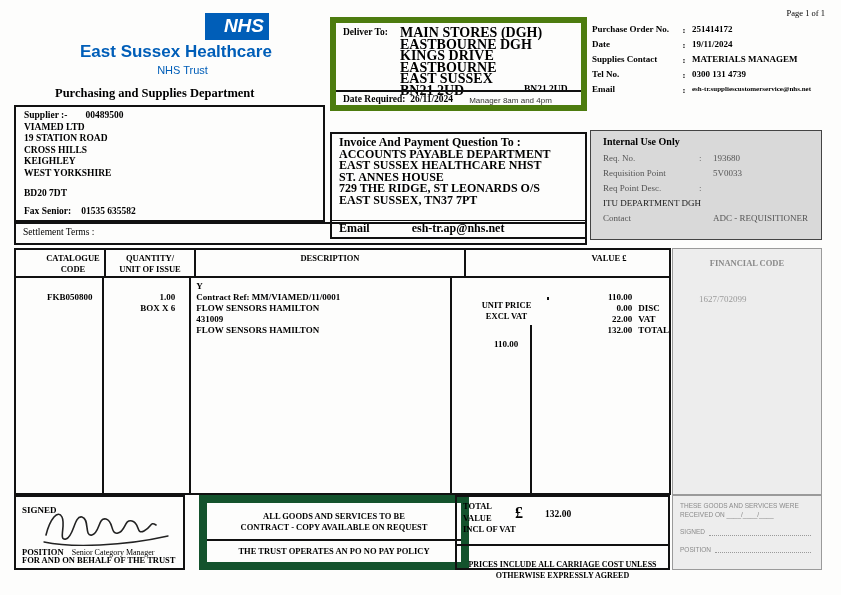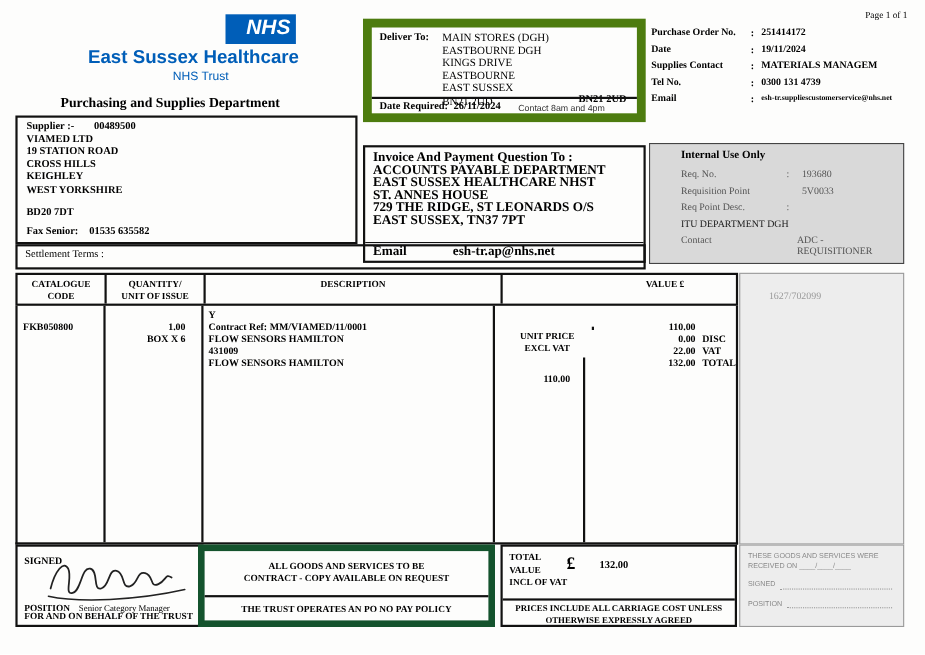--- a/index.html
+++ b/index.html
@@ -16,23 +16,23 @@
   .nhs-logo { left:205px; top:13px; width:64px; height:27px; background:#005EB8;
     color:#fff; font-family:"Liberation Sans",sans-serif; font-weight:bold; font-style:italic;
     font-size:19px; line-height:26px; text-align:right; padding-right:5px; }
   .org-name { left:80px; top:42px; width:210px; color:#005EB8;
     font-family:"Liberation Sans",sans-serif; font-size:17px; font-weight:bold; }
   .org-sub { left:80px; top:64px; width:205px; text-align:center; color:#005EB8;
     font-family:"Liberation Sans",sans-serif; font-size:11px; }
   .dept { left:55px; top:86px; font-size:12.5px; font-weight:bold; }
 
   
-  .deliver-box { left:330px; top:17px; width:257px; height:94px; border:8px solid #4d7c0f; }
+  .deliver-box { left:330px; top:17px; width:257px; height:94px; border:6px solid #4d7c0f; }
   .deliver-label { position:absolute; left:7px; top:4px; font-size:9.5px; font-weight:bold; }
-  .deliver-address { position:absolute; left:64px; top:4px; font-size:10px; font-weight:normal; line-height:11.5px; }
+  .deliver-address { position:absolute; left:64px; top:4px; font-size:14px; font-weight:bold; line-height:11.5px; }
   .deliver-postcode-right { left:188px; top:61px; font-size:9.5px; font-weight:bold; }
   .deliver-date-row { left:0; bottom:0; width:100%; border-top:2px solid #111;
     padding:2px 7px 0 7px; display:flex; align-items:flex-start; }
   .deliver-date-row .lab { font-size:9.5px; font-weight:bold; }
   .deliver-date-row .val { font-size:9.5px; font-weight:bold; margin-left:5px; }
   .time-window { font-family:"Liberation Sans",sans-serif; font-size:8px; color:#333;
     margin-left:16px; padding-top:2px; }
 
   
   .order-info { left:592px; top:24px; width:230px; font-size:9px; font-weight:bold; }
@@ -53,36 +53,36 @@
 
   
   .invoice-box { left:330px; top:132px; width:257px; height:107px; border:2px solid #111;
     padding:3px 7px; font-size:12px; font-weight:bold; line-height:11.5px; }
   .invoice-email-row { position:absolute; left:0; bottom:0; width:100%;
     border-top:1.5px solid #111; padding:2px 7px 3px 7px; display:flex; }
   .invoice-email-row .val { margin-left:42px; }
 
   
   .internal-box { left:590px; top:130px; width:232px; height:110px; background:#d9d9d9;
-    border:1.5px solid #444; padding:5px 28px; font-size:9px; }
+    border:1.5px solid #444; padding:5px 12px; font-size:9px; }
   .internal-title { font-size:10px; font-weight:bold; margin-bottom:6px; }
   .in-row { display:flex; margin-bottom:5px; }
   .in-label { width:96px; color:#555; }
   .in-sep { width:14px; color:#555; }
   .in-value { flex:1; color:#555; }
   .in-dept { color:#1a1a1a; margin:1px 0 5px 0; }
 
   
   .settlement-bar { left:14px; top:222px; width:573px; height:23px; border:2px solid #111;
     padding:3px 7px; font-size:9.5px; font-weight:normal; }
 
   
   .tbl-head { left:14px; top:248px; width:657px; height:30px; border:2px solid #111; display:flex; }
   .tbl-body { left:14px; top:278px; width:657px; height:217px; border:2px solid #111; border-top:none; display:flex; }
-  .col-cat { width:81px; border-right:2px solid #111; }
+  .col-cat { width:64px; border-right:2px solid #111;margin-left:26px; }
   .col-qty { width:90px; border-right:2px solid #111; }
   .col-desc { width:270px; border-right:2px solid #111; }
   .col-price { width:83px; border-right:2px solid #111;margin-top:47px; }
   .col-value { flex:1; }
   .th { font-size:8.5px; font-weight:bold; text-align:center; padding-top:3px; line-height:11px; }
   .td { font-size:9px; font-weight:bold; line-height:11px; }
   .td.cat { padding:14px 4px 0 5px;font-family:Liberation Serif, serif; }
   .td.qty { padding:14px 14px 0 0; text-align:right; }
   .td.desc { padding:3px 6px 0 5px; }
   .td.price { padding:14px 12px 0 0; text-align:right; }
@@ -98,31 +98,31 @@
 
   
   .signed-box { left:14px; top:495px; width:171px; height:75px; border:2px solid #111; }
   .signed-label { position:absolute; left:6px; top:8px; font-size:9px; font-weight:bold; }
   .signature-svg { position:absolute; left:24px; top:4px; }
   .position-row { position:absolute; left:6px; top:50px; font-size:8.5px; }
   .position-row .lab { font-weight:bold; }
   .position-row .val { font-size:8px; margin-left:6px; }
   .behalf { position:absolute; left:6px; bottom:3px; font-size:8.5px; font-weight:bold; }
 
-  .conditions-box { left:180px; top:495px; width:270px; height:75px; border:6px solid #14532d; }
+  .conditions-box { left:199px; top:495px; width:270px; height:75px; border:8px solid #14532d; }
   .conditions-text { padding-top:8px; text-align:center; font-size:8.5px; font-weight:bold; line-height:11px; }
   .policy-row { position:absolute; left:0; bottom:0; width:100%; border-top:2px solid #111;
     text-align:center; font-size:8.5px; font-weight:bold; padding:5px 0 6px 0; }
 
   .total-box { left:455px; top:495px; width:215px; height:75px; border:2px solid #111; }
   .total-upper { position:relative; height:49px; border-bottom:2px solid #111; }
   .total-labels { position:absolute; left:6px; top:4px; font-size:8.5px; font-weight:bold; line-height:11.5px; }
   .total-currency { position:absolute; left:58px; top:7px; font-size:16px; font-weight:bold; }
   .total-amount { position:absolute; left:88px; top:12px; font-size:9.5px; font-weight:bold; }
-  .carriage { text-align:center; font-size:8px; font-weight:bold; line-height:10.5px; padding-top:2px; }
+  .carriage { text-align:center; font-size:8px; font-weight:bold; line-height:10.5px; padding-top:14px; }
 
   .received-box { left:672px; top:495px; width:150px; height:75px; background:#ededed;
     border:1.5px solid #9a9a9a; padding:6px 6px 0 7px;
     font-family:"Liberation Sans",sans-serif; font-size:6.5px; color:#8a8a8a; line-height:8.5px; }
   .rcv-line { display:flex; align-items:flex-end; margin-top:9px; }
   .dots { flex:1; border-bottom:1px dotted #9a9a9a; margin:0 4px 1px 4px; }
 </style>
 </head>
 <body>
 
@@ -144,21 +144,21 @@
       <div>EASTBOURNE DGH</div>
       <div>KINGS DRIVE</div>
       <div>EASTBOURNE</div>
       <div>EAST SUSSEX</div>
       <div>BN21 2UD</div>
     </div>
     <div class="abs deliver-postcode-right">BN21 2UD</div>
     <div class="abs deliver-date-row">
       <span class="lab">Date Required:</span>
       <span class="val">26/11/2024</span>
-      <span class="time-window">Contact 8am and 4pm</span>
+      <span class="time-window">Manager 8am and 4pm</span>
     </div>
   </div>
 
   <div class="abs order-info">
     <div class="oi-row">
       <span class="oi-label">Purchase Order No.</span>
       <span class="oi-sep">:</span>
       <span class="oi-value">251414172</span>
     </div>
     <div class="oi-row">
@@ -295,20 +295,21 @@
         <span class="val-label">VAT</span>
       </div>
       <div class="val-line">
         <span class="val-amount">132.00</span>
         <span class="val-label">TOTAL</span>
       </div>
     </div>
   </div>
 
   <div class="abs fin-box">
+    <div class="fin-head">FINANCIAL CODE</div>
     <div class="fin-value">1627/702099</div>
   </div>
 
   <div class="abs signed-box">
     <div class="signed-label">SIGNED</div>
     <svg class="signature-svg" width="135" height="50" viewBox="0 0 135 50">
       <path d="M6,34 C10,18 18,8 22,16 C26,24 18,40 26,38 C34,36 34,14 42,16 C50,18 44,36 52,34 C60,32 58,16 66,18 C74,20 70,34 78,32 C86,30 84,18 92,20 C100,22 96,34 104,30 C112,26 110,20 116,24" fill="none" stroke="#222" stroke-width="1.6" stroke-linecap="round"></path>
       <path d="M4,41 C32,47 84,45 128,35" fill="none" stroke="#222" stroke-width="1.4" stroke-linecap="round"></path>
     </svg>
     <div class="position-row">

